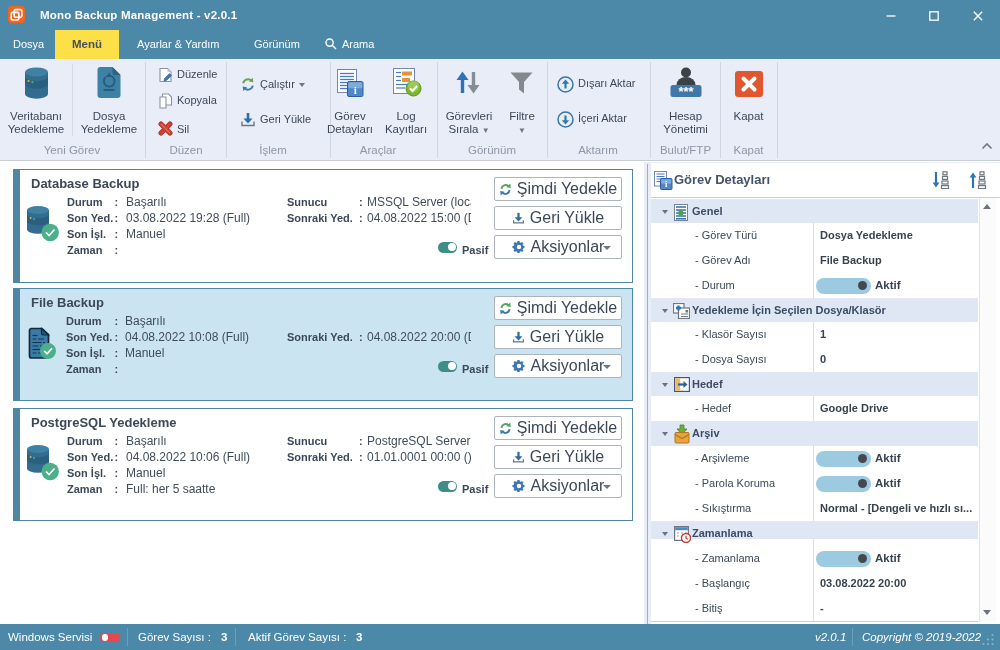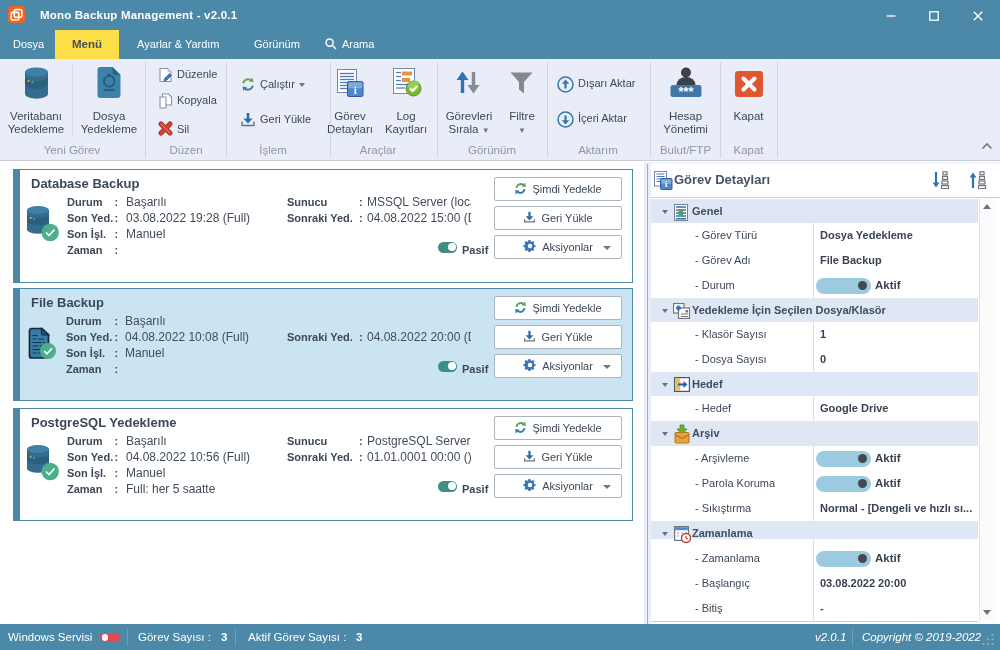--- a/index.html
+++ b/index.html
@@ -27,21 +27,21 @@
 #content { left:0; top:162px; width:1000px; height:462px; background:#fff; }
 #splitter { left:644px; top:162px; width:7px; height:462px; background:#E9EDF8; }
 #splitline { left:647px; top:162px; width:1px; height:462px; background:#ABABAF; }
 
 
 .card { position:absolute; left:13px; width:620px; height:113px; background:#fff; border:1px solid #4E86A4; border-left:7px solid #4E86A4; }
 .card.sel { background:#CBE4F2; }
 .card .title { position:absolute; left:11px; top:6px; font-size:13px; font-weight:bold; color:#3C4858; }
 .card .lab { position:absolute; font-size:11px; font-weight:bold; color:#3C4858; line-height:16px; }
 .card .val { position:absolute; font-size:12px; color:#414C5B; line-height:16px; white-space:nowrap; }
-.cbtn { position:absolute; left:474px; width:128px; height:24px; background:#fff; border:1px solid #ACB4BE; border-radius:2px; font-size:11px; color:#3C4858; text-align:center; line-height:22px; }
+.cbtn { position:absolute; left:474px; width:128px; height:24px; background:#fff; border:1px solid #ACB4BE; border-radius:2px; font-size:16px; color:#3C4858; text-align:center; line-height:22px; }
 .cbtn svg { vertical-align:-2px; margin-right:5px; }
 .pasif { position:absolute; left:442px; font-size:11px; font-weight:bold; color:#3C4858; line-height:16px; }
 .ctoggle { position:absolute; left:418px; width:19px; height:11px; border-radius:6px; background:#3F8E85; }
 .ctoggle i { position:absolute; right:1.5px; top:1.5px; width:8px; height:8px; border-radius:50%; background:#fff; }
 
 
 #panel { left:651px; top:162px; width:349px; height:462px; background:#fff; }
 #phead { left:651px; top:163px; width:349px; height:35px; background:#fff; border-bottom:1px solid #C9CDD6; }
 #ptitle { left:674px; top:172px; font-size:13px; font-weight:bold; color:#46536B; }
 .prow { position:absolute; left:651px; width:327px; }
@@ -368,21 +368,21 @@
   <circle cx="4.6" cy="12" r="1" fill="#D9B43A"></circle>
         <circle cx="8" cy="13" r="1" fill="#4CAF6E"></circle>
   <circle cx="24.2" cy="26.5" r="8.7" fill="#4BB08A"></circle>
   <path d="M20 26.5 l3 3 l5.5 -6" fill="none" stroke="#fff" stroke-width="1.7"></path>
  </svg>
  <div class="lab" style="left:47px;top:24px;">Durum</div>
       <div class="lab" style="left:94.5px;top:24px;">:</div>
       <div class="val" style="left:106px;top:24px;">Başarılı</div>
  <div class="lab" style="left:47px;top:40px;">Son Yed.</div>
       <div class="lab" style="left:94.5px;top:40px;">:</div>
-      <div class="val" style="left:106px;top:40px;">04.08.2022 10:56 (Full)</div>
+      <div class="val" style="left:106px;top:40px;">04.08.2022 10:06 (Full)</div>
  <div class="lab" style="left:47px;top:56px;">Son İşl.</div>
       <div class="lab" style="left:94.5px;top:56px;">:</div>
       <div class="val" style="left:106px;top:56px;">Manuel</div>
  <div class="lab" style="left:47px;top:72px;">Zaman</div>
       <div class="lab" style="left:94.5px;top:72px;">:</div>
       <div class="val" style="left:106px;top:72px;">Full: her 5 saatte</div>
  <div class="lab" style="left:267px;top:24px;">Sunucu</div>
       <div class="lab" style="left:339px;top:24px;">:</div>
       <div class="val" style="left:347px;top:24px;width:106px;overflow:hidden;">PostgreSQL Server (1</div>
  <div class="lab" style="left:267px;top:40px;">Sonraki Yed.</div>

